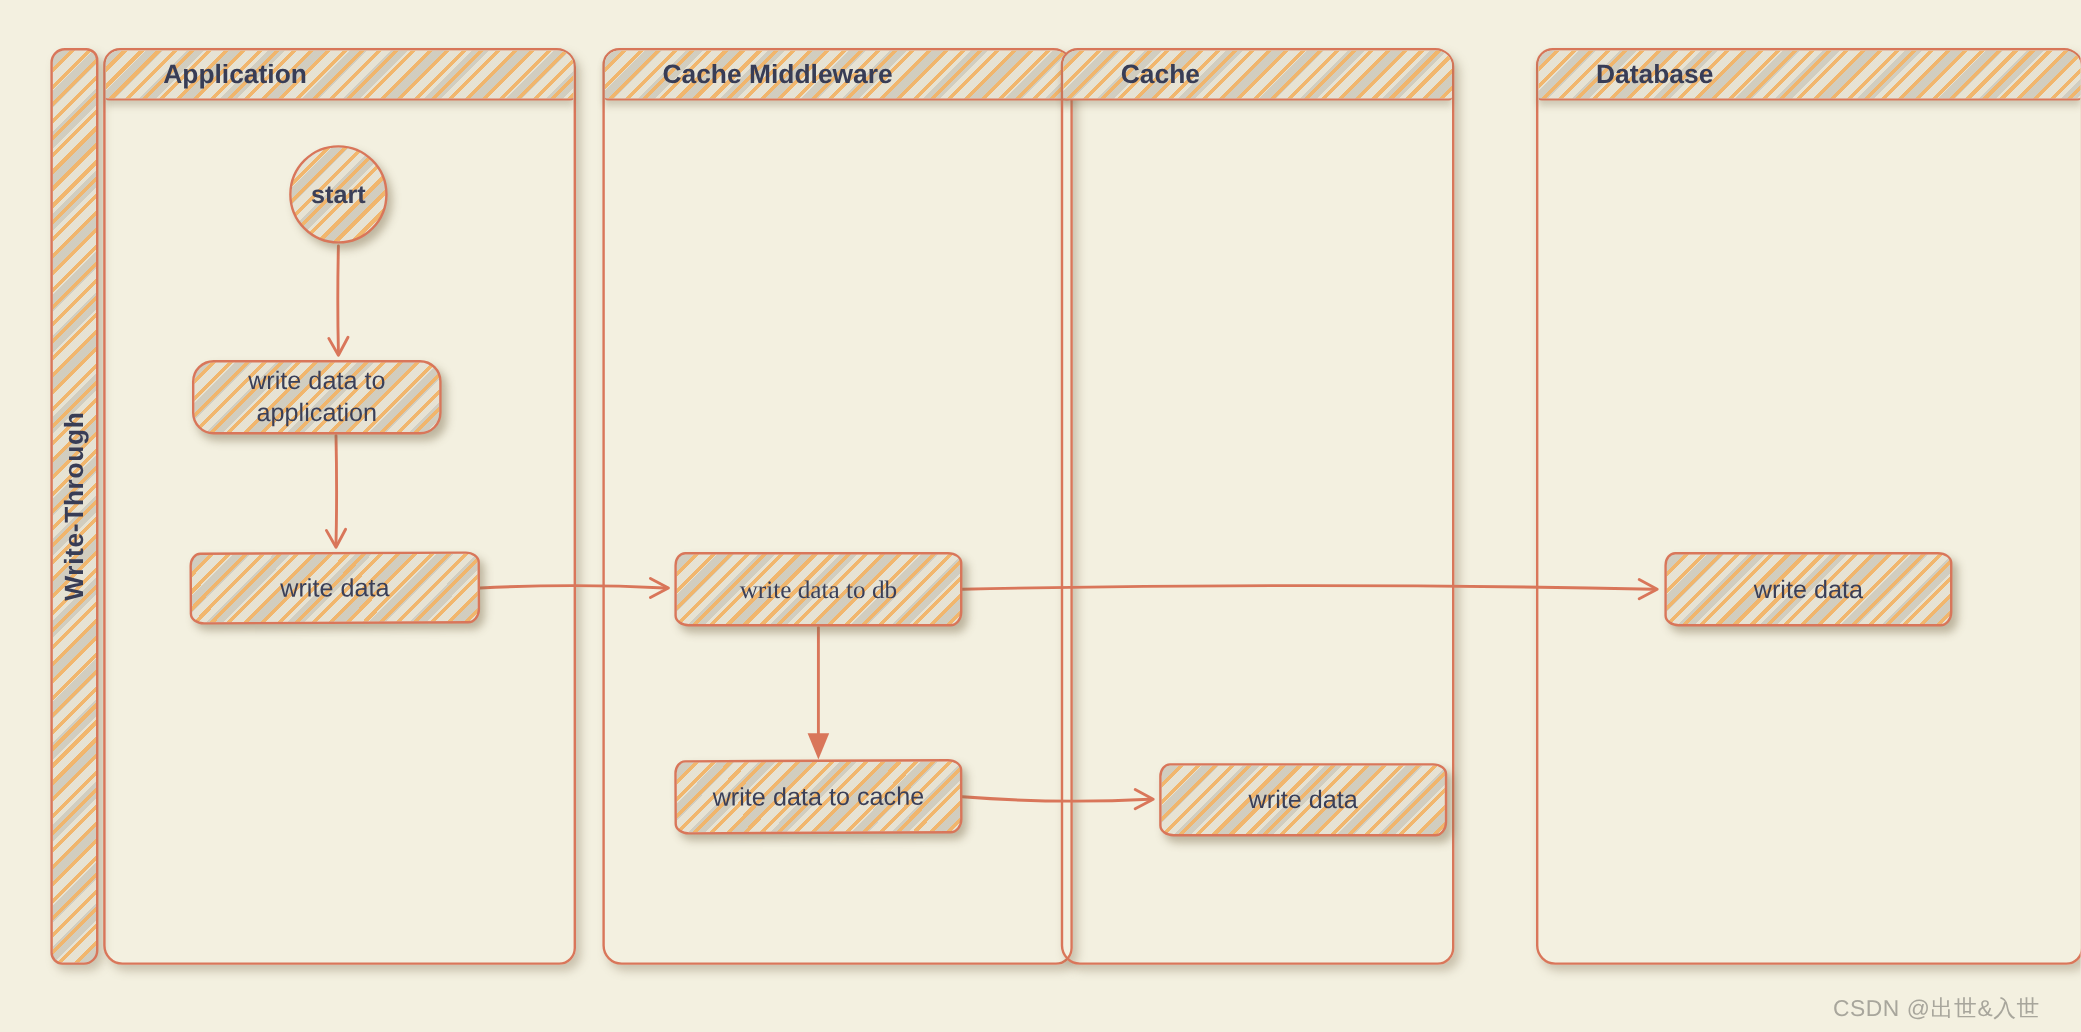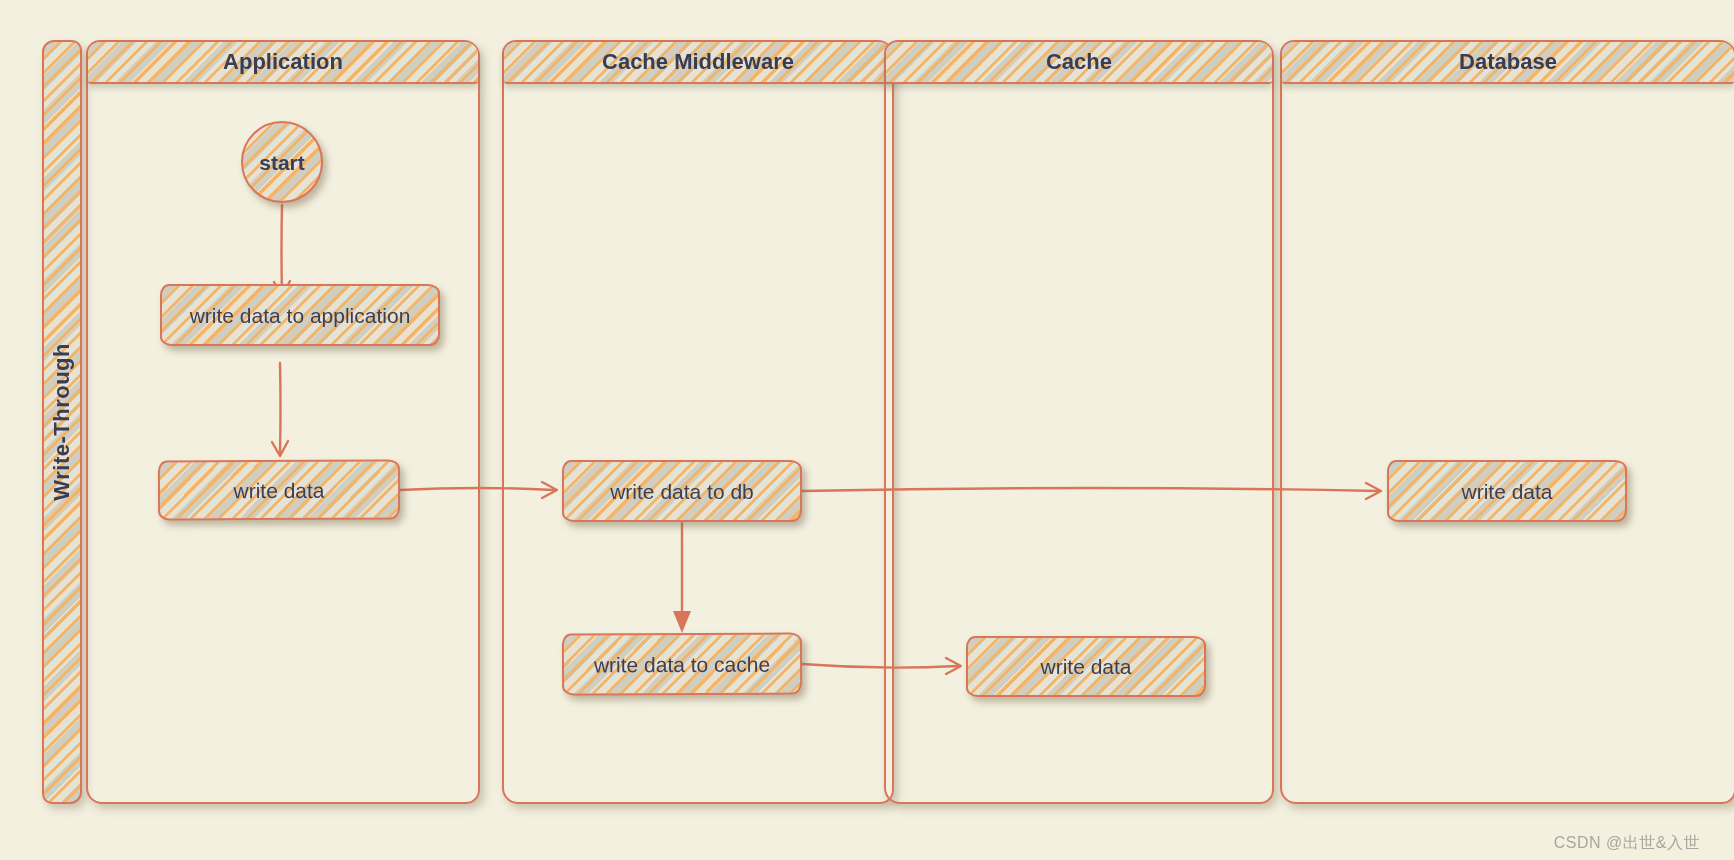--- a/index.html
+++ b/index.html
@@ -21,23 +21,24 @@
     border-radius:14px 16px 14px 16px;
     box-shadow:4px 5px 8px rgba(125,110,80,0.35);
     box-sizing:border-box;
     background:transparent;
   }
   .lane-header{
     position:relative;width:100%;height:42px;
     border-bottom:2.5px solid #d9765a;
     border-radius:12px 13px 3px 3px;
     box-sizing:border-box;
-    display:flex;align-items:center;justify-content:center;
+    display:flex;align-items:center;
     font-size:22px;font-weight:bold;color:#383d56;
     box-shadow:0 4px 6px rgba(125,110,80,0.30);
+    padding-left:48px;
   }
   #pool-bar{
     position:absolute;left:42px;top:40px;width:40px;height:764px;
     border:2.5px solid #d9765a;border-radius:12px 10px 12px 10px;
     box-sizing:border-box;
     box-shadow:4px 5px 8px rgba(125,110,80,0.35);
     display:flex;align-items:center;justify-content:center;
   }
   #pool-bar .vlabel{
     writing-mode:vertical-rl;transform:rotate(180deg);
@@ -53,21 +54,21 @@
     font-size:21px;color:#3a3f58;line-height:27px;
     box-shadow:4px 5px 7px rgba(125,108,78,0.45);
     padding:2px 8px;
   }
   .rect{border-radius:9px 12px 10px 12px / 11px 9px 12px 9px;}
   .node.r2{transform:rotate(-0.25deg);}
   .circle{border-radius:50%;font-weight:bold;}
   #arrows{position:absolute;left:0;top:0;pointer-events:none;}
   #watermark{
     position:absolute;right:34px;bottom:6px;
-    font-size:16px;color:#a8a69c;letter-spacing:0.5px;
+    font-size:19px;color:#a8a69c;letter-spacing:0.5px;
   }
 </style>
 </head>
 <body>
 
 <div id="canvas">
 
   <div id="pool-bar" class="hatch">
     <span class="vlabel">Write-Through</span>
   </div>
@@ -75,21 +76,21 @@
   <div class="lane" style="left:86px;width:394px;">
     <div class="lane-header hatch">
       <span>Application</span>
     </div>
   </div>
   <div class="lane" style="left:486px;width:392px;margin-left:16px;">
     <div class="lane-header hatch">
       <span>Cache Middleware</span>
     </div>
   </div>
-  <div class="lane" style="left:884px;width:390px;">
+  <div class="lane" style="left:884px;width:328px;">
     <div class="lane-header hatch">
       <span>Cache</span>
     </div>
   </div>
   <div class="lane" style="left:1280px;width:456px;">
     <div class="lane-header hatch">
       <span>Database</span>
     </div>
   </div>
 
@@ -113,29 +114,29 @@
       <path d="M802,664 Q880,670 958,666"></path>
       <path d="M946,658 L961,666 L946,674"></path>
     </g>
     <polygon points="682,633 673,611 691,611" fill="#d9765a"></polygon>
   </svg>
 
   <div class="node circle hatch" style="left:241px;top:121px;width:82px;height:82px;">
     <span>start</span>
   </div>
 
-  <div class="node rect hatch" style="left:160px;top:284px;width:280px;height:62px;">
+  <div class="node rect hatch" style="left:160px;top:300px;width:208px;height:62px;border-radius:18px;">
     <span>write data to application</span>
   </div>
 
   <div class="node rect hatch r2" style="left:158px;top:460px;width:242px;height:60px;">
     <span>write data</span>
   </div>
 
-  <div class="node rect hatch" style="left:562px;top:460px;width:240px;height:62px;">
+  <div class="node rect hatch" style="left:562px;top:460px;width:240px;height:62px;font-family:Liberation Serif, serif;">
     <span>write data to db</span>
   </div>
 
   <div class="node rect hatch r2" style="left:562px;top:633px;width:240px;height:62px;">
     <span>write data to cache</span>
   </div>
 
   <div class="node rect hatch" style="left:966px;top:636px;width:240px;height:61px;">
     <span>write data</span>
   </div>

